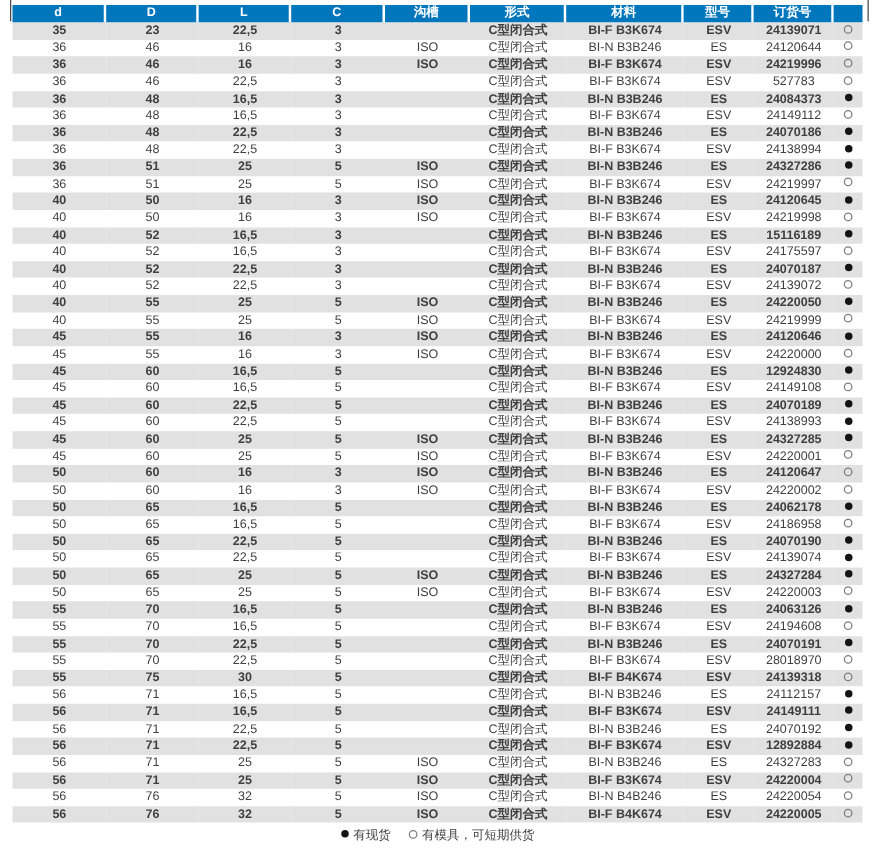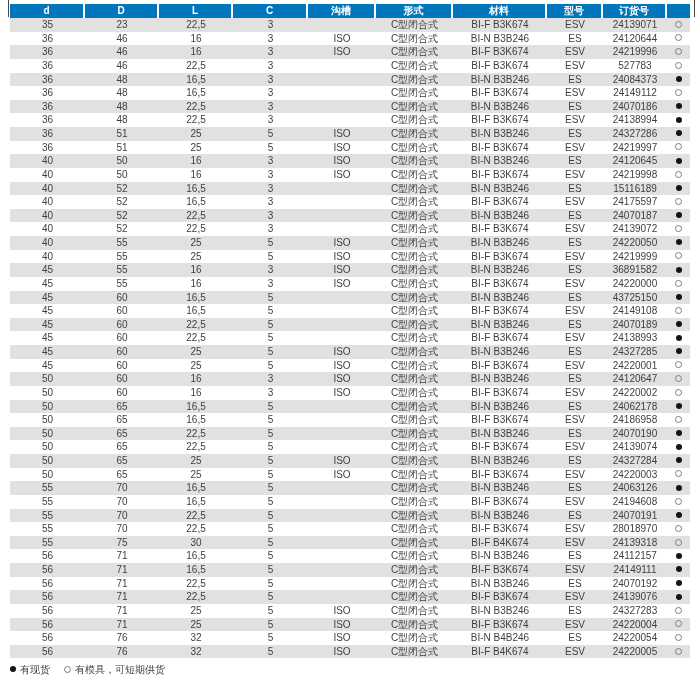--- a/index.html
+++ b/index.html
@@ -35,38 +35,39 @@
     overflow: hidden; white-space: nowrap;
   }
   table.catalog th:last-child { border-right: none; }
   table.catalog td {
     box-sizing: border-box;
     height: 13.62px; line-height: 13.62px;
     font-size: 10px; padding: 0;
     text-align: center;
     overflow: hidden; white-space: nowrap;
   }
-  tr.stripe { background: var(--stripe, #E1E1E1); }
+  tr.stripe { background: var(--stripe, #E1E1E1); font-weight: bold; }
 
   .dot {
     display: inline-block; width: 6px; height: 6px;
     border-radius: 50%; vertical-align: middle;
     margin-top: -2px;
   }
   .dot.filled { background: var(--filled-dot, #141414); }
   .dot.hollow {
     width: 5px; height: 5px;
     border: 1px solid var(--hollow-dot-border, #7d7d7d);
     background: transparent;
   }
 
   .legend {
     position: absolute; left: 10px; top: 663px; width: 680px;
-    text-align: left; font-size: 10px; line-height: 14px;
+    text-align: center; font-size: 10px; line-height: 14px;
     color: var(--text, #3f3f3f);
+    font-family: Liberation Mono, monospace;
   }
   .legend .dot { margin-right: 4px; }
   .legend .gap { display: inline-block; width: 14px; }
 </style>
 </head>
 <body>
 
 <div class="page">
   <div class="edge-tick left"></div>
   <div class="edge-tick right"></div>
@@ -318,21 +319,21 @@
           </tr>
           <tr class="stripe">
             <td>45</td>
             <td>55</td>
             <td>16</td>
             <td>3</td>
             <td>ISO</td>
             <td>C型闭合式</td>
             <td>BI-N B3B246</td>
             <td>ES</td>
-            <td>36891582</td>
+            <td>24120646</td>
             <td><span class="dot filled"></span></td>
           </tr>
           <tr>
             <td>45</td>
             <td>55</td>
             <td>16</td>
             <td>3</td>
             <td>ISO</td>
             <td>C型闭合式</td>
             <td>BI-F B3K674</td>
@@ -342,21 +343,21 @@
           </tr>
           <tr class="stripe">
             <td>45</td>
             <td>60</td>
             <td>16,5</td>
             <td>5</td>
             <td></td>
             <td>C型闭合式</td>
             <td>BI-N B3B246</td>
             <td>ES</td>
-            <td>43725150</td>
+            <td>12924830</td>
             <td><span class="dot filled"></span></td>
           </tr>
           <tr>
             <td>45</td>
             <td>60</td>
             <td>16,5</td>
             <td>5</td>
             <td></td>
             <td>C型闭合式</td>
             <td>BI-F B3K674</td>
@@ -606,21 +607,21 @@
           </tr>
           <tr class="stripe">
             <td>56</td>
             <td>71</td>
             <td>22,5</td>
             <td>5</td>
             <td></td>
             <td>C型闭合式</td>
             <td>BI-F B3K674</td>
             <td>ESV</td>
-            <td>24139076</td>
+            <td>12892884</td>
             <td><span class="dot filled"></span></td>
           </tr>
           <tr>
             <td>56</td>
             <td>71</td>
             <td>25</td>
             <td>5</td>
             <td>ISO</td>
             <td>C型闭合式</td>
             <td>BI-N B3B246</td>

